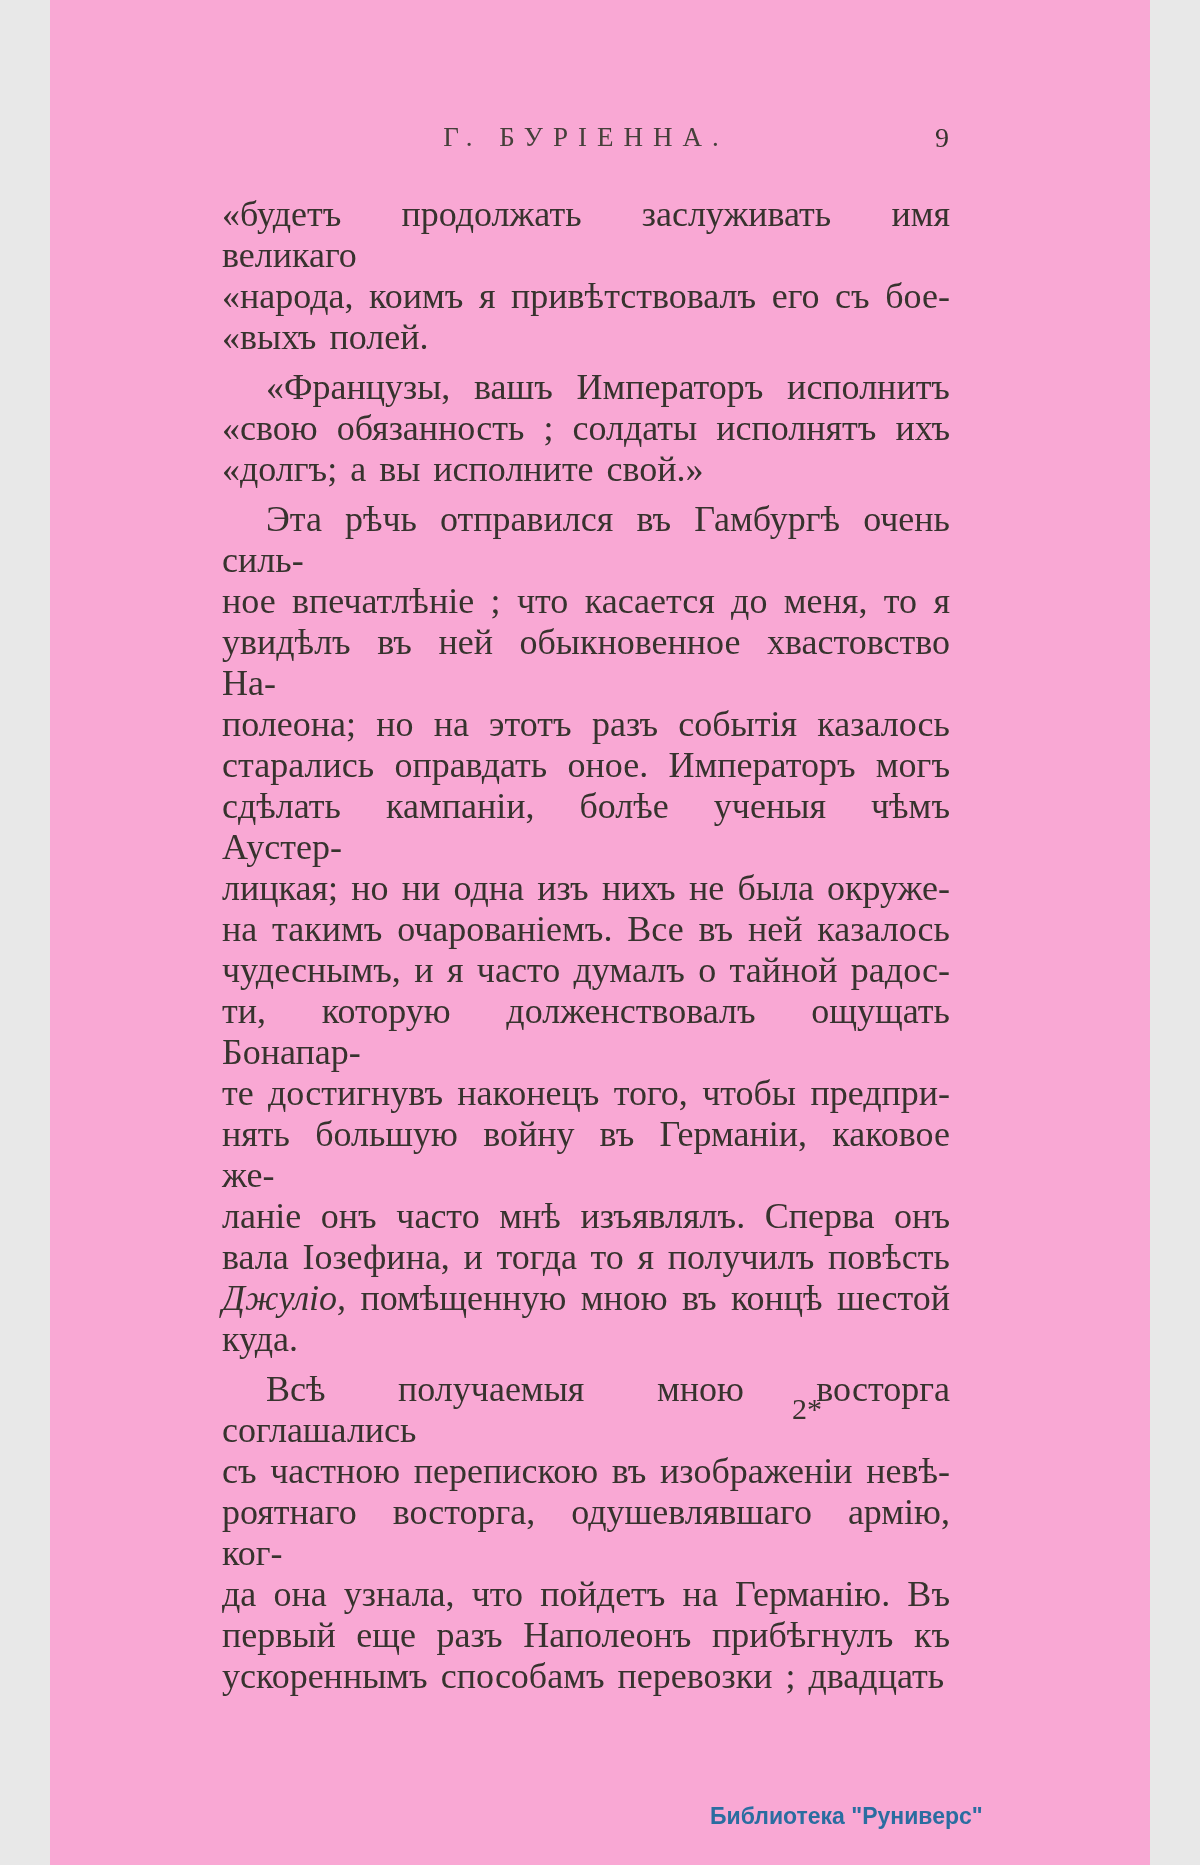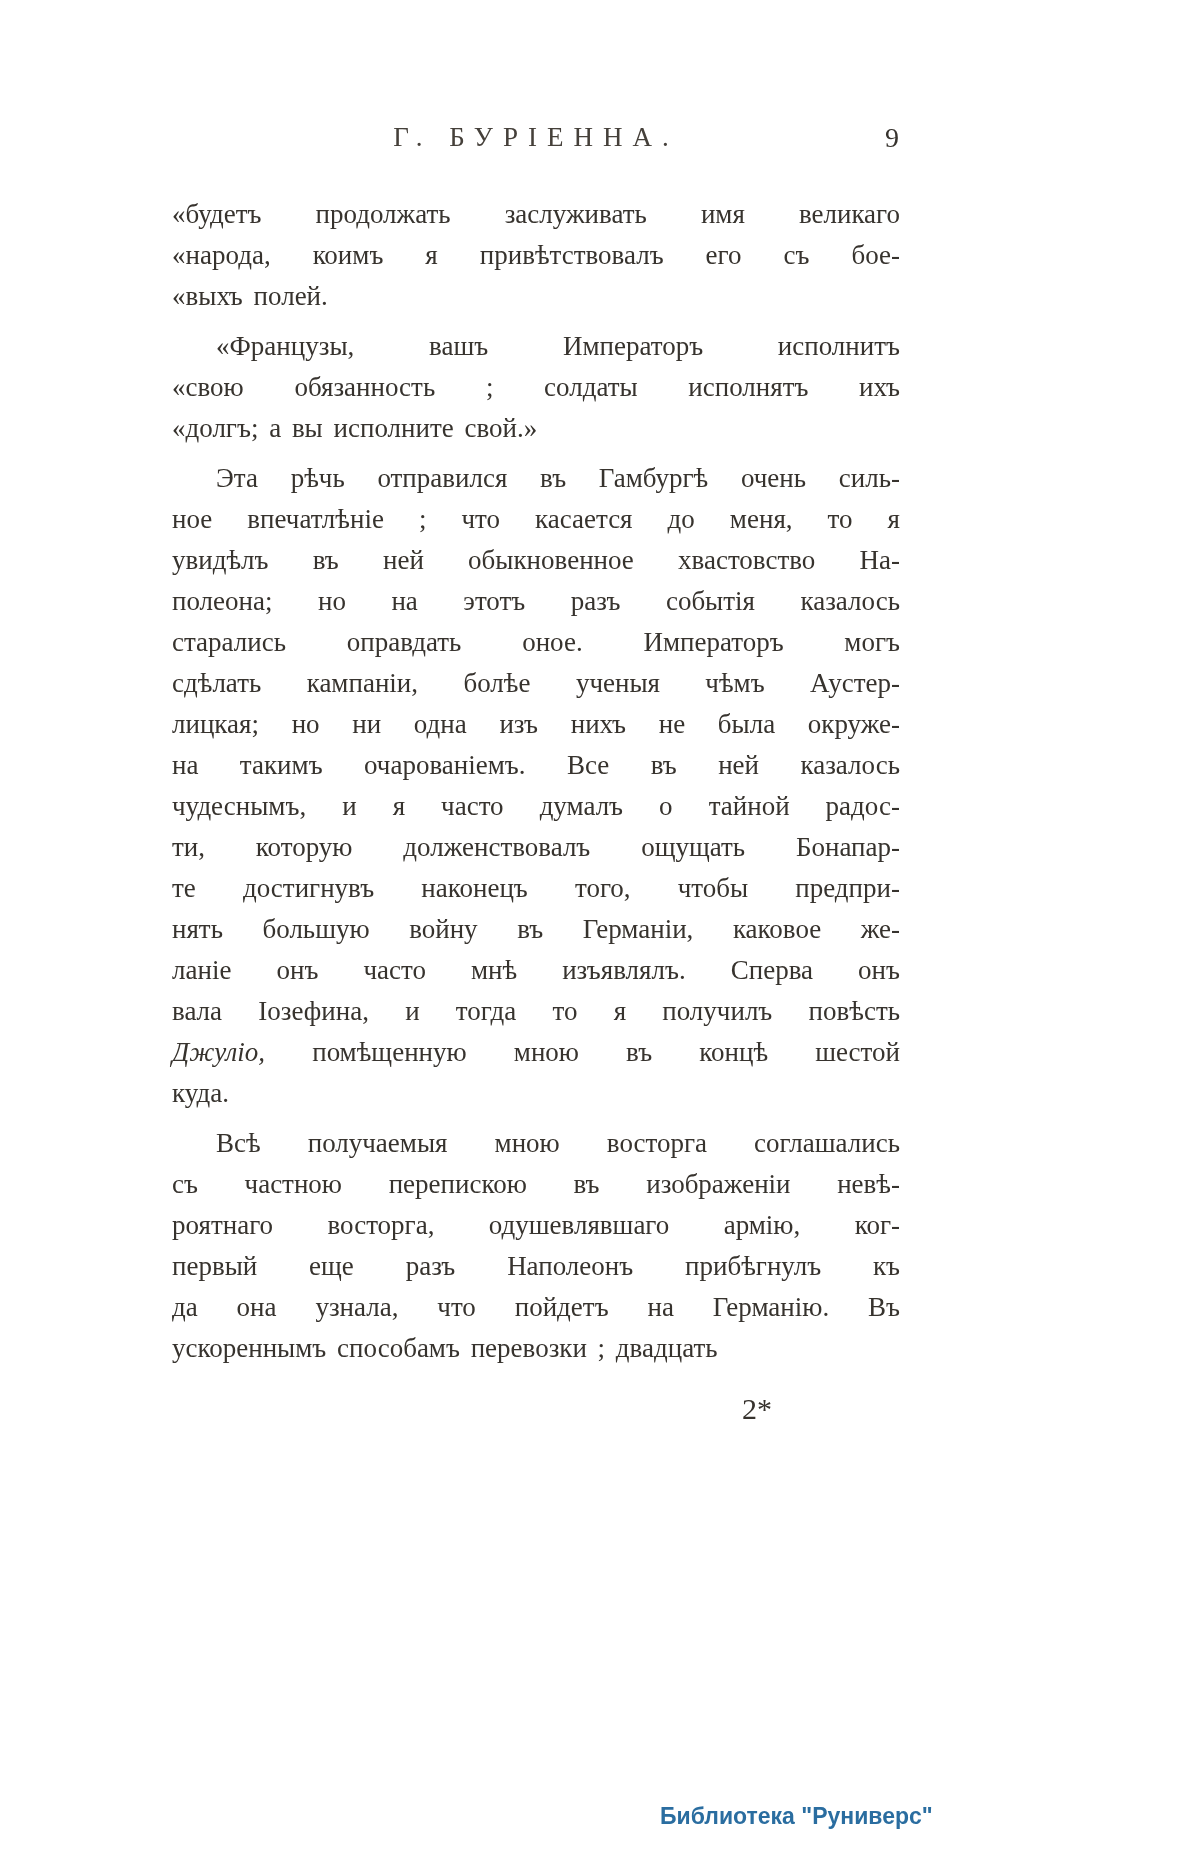--- a/index.html
+++ b/index.html
@@ -2,24 +2,24 @@
 <html><head>
 <meta charset="utf-8">
 <style>
   html, body {
     margin: 0;
     padding: 0;
     background: #e8e8e8;
   }
   .page {
     position: relative;
-    width: 1200px;
+    width: 1100px;
     height: 1865px;
     margin: 0 auto;
-    background: #ffffff;
+    background: #f9a8d4;
     color: #37332e;
     font-family: "Liberation Serif", "DejaVu Serif", serif;
     overflow: hidden;
   }
   .textblock {
     position: absolute;
     left: 172px;
     top: 122px;
     width: 728px;
   }
@@ -43,21 +43,21 @@
     letter-spacing: 1px;
     color: #37332e;
   }
   .paragraph {
     margin: 0 0 9px 0;
   }
   .paragraph.indent .line:first-child {
     text-indent: 44px;
   }
   .line {
-    font-size: 27px;
+    font-size: 36px;
     line-height: 41px;
     word-spacing: 4px;
     text-align: justify;
     text-align-last: justify;
     white-space: normal;
   }
   .line.last {
     text-align-last: left;
   }
   .em {
@@ -116,21 +116,21 @@
           <div class="line">нять большую войну въ Германіи, каковое же-</div>
           <div class="line">ланіе онъ часто мнѣ изъявлялъ.  Сперва онъ</div>
           <div class="line">вала Іозефина, и тогда то я получилъ повѣсть</div>
           <div class="line"><span class="em">Джуліо,</span><span> помѣщенную мною  въ концѣ шестой</span></div>
           <div class="line last">куда.</div>
         </div>
         <div class="paragraph indent">
           <div class="line">Всѣ получаемыя мною восторга соглашались</div>
           <div class="line">съ частною перепискою  въ изображеніи невѣ-</div>
           <div class="line">роятнаго восторга, одушевлявшаго армію, ког-</div>
+          <div class="line">да она узнала, что пойдетъ на Германію.  Въ</div>
           <div class="line">первый еще разъ Наполеонъ  прибѣгнулъ  къ</div>
-          <div class="line">да она узнала, что пойдетъ на Германію.  Въ</div>
           <div class="line last">ускореннымъ способамъ перевозки ;  двадцать</div>
         </div>
       </div>
   </div>
   <div class="signature-mark">2*</div>
   <div class="watermark">Библиотека "Руниверс"</div>
 </div>
 
 </body></html>

